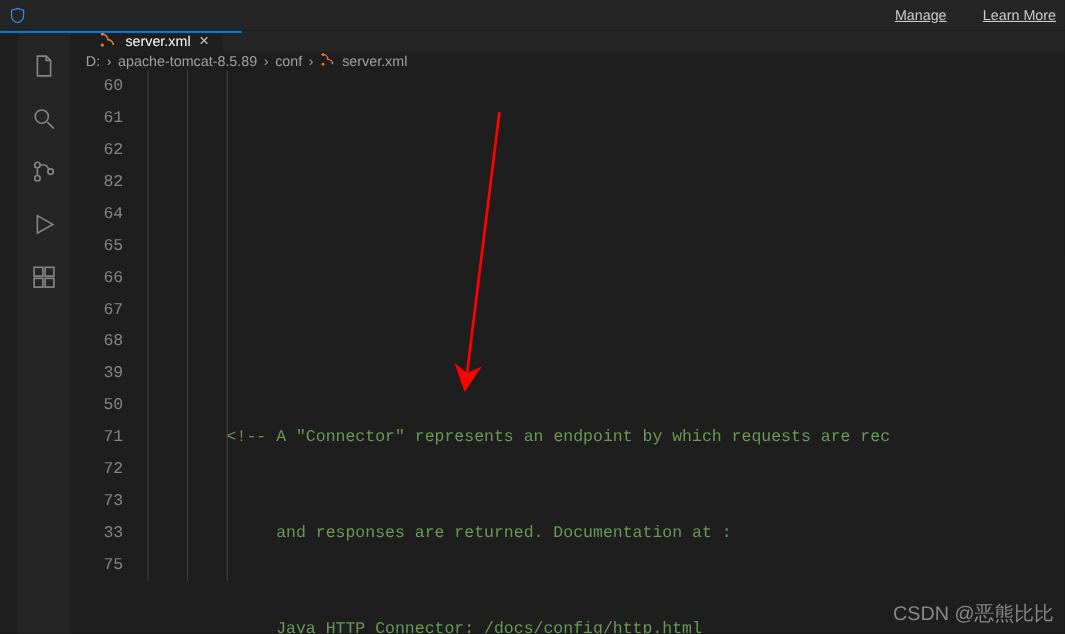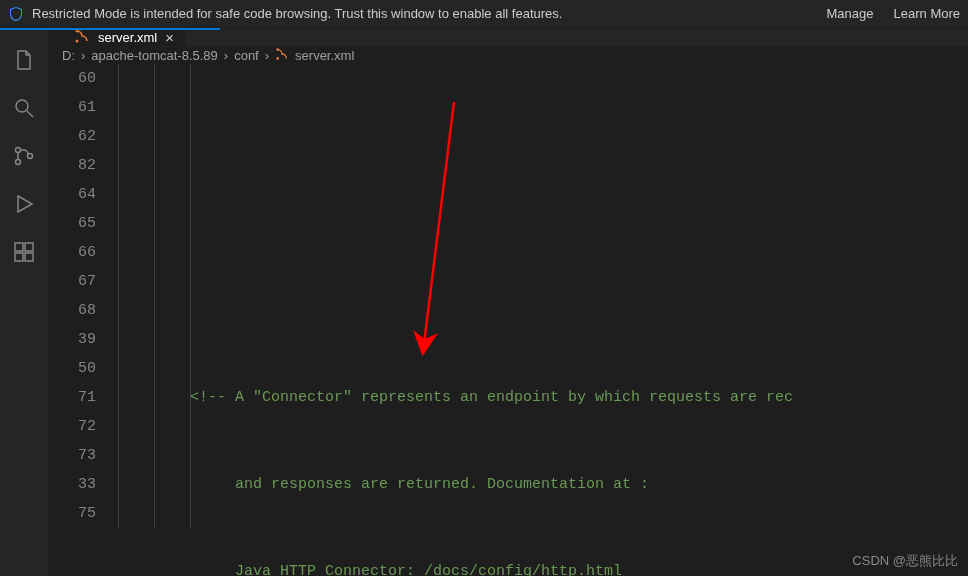--- a/index.html
+++ b/index.html
@@ -23,32 +23,34 @@
 .notification-bar .shield {
   color: #3794ff;
   margin-right: 8px;
   display: flex;
   align-items: center;
 }
 .notification-bar .msg { color: #cccccc; flex: 0 0 auto; }
 .notification-bar .spacer { flex: 1; }
 .notification-bar .link {
   color: #cccccc;
-  margin-left: 20px;
+  text-decoration: underline;
+  margin-left: 33px;
   cursor: pointer;
 }
 .notification-underline {
   position: absolute;
   top: 28px; left: 0;
   width: 220px; height: 2px;
   background: #0078d4;
 }
 .main {
   display: flex;
   height: calc(100% - 28px);
+  margin-left: 16px;
 }
 .activity-bar {
   width: 48px;
   background: #252526;
   display: flex;
   flex-direction: column;
   align-items: center;
   padding-top: 8px;
 }
 .activity-bar .ab-item {
@@ -130,35 +132,34 @@
 .watermark-bottom-left {
   position: absolute;
   bottom: 4px; left: 4px;
   font-size: 11px;
   color: #4a4a4a;
   font-family: sans-serif;
 }
 .watermark-bottom-right {
   position: absolute;
   bottom: 6px; right: 10px;
-  font-size: 13px;
+  font-size: 18px;
   color: #888888;
   font-family: sans-serif;
 }
 </style>
 </head>
 <body>
 
 <div class="notification-bar">
   <span class="shield">
     <svg width="16" height="16" viewBox="0 0 16 16">
         <path fill="currentColor" d="M8 1l6 2v5c0 3.5-2.5 6.5-6 7-3.5-.5-6-3.5-6-7V3l6-2zm0 1.1L3 3.7v4.3c0 2.9 2 5.4 5 5.9 3-.5 5-3 5-5.9V3.7L8 2.1z"></path>
       </svg>
   </span>
-  <span class="msg">Restricted Mode is intended for safe code browsing. Trust this window to enable all features.</span>
   <span class="spacer"></span>
   <span class="link">Manage</span>
   <span class="link">Learn More</span>
 </div>
 <div class="notification-underline"></div>
 
 <div class="main">
   <div class="activity-bar">
     <div class="ab-item">
       <svg width="24" height="24" viewBox="0 0 24 24">

